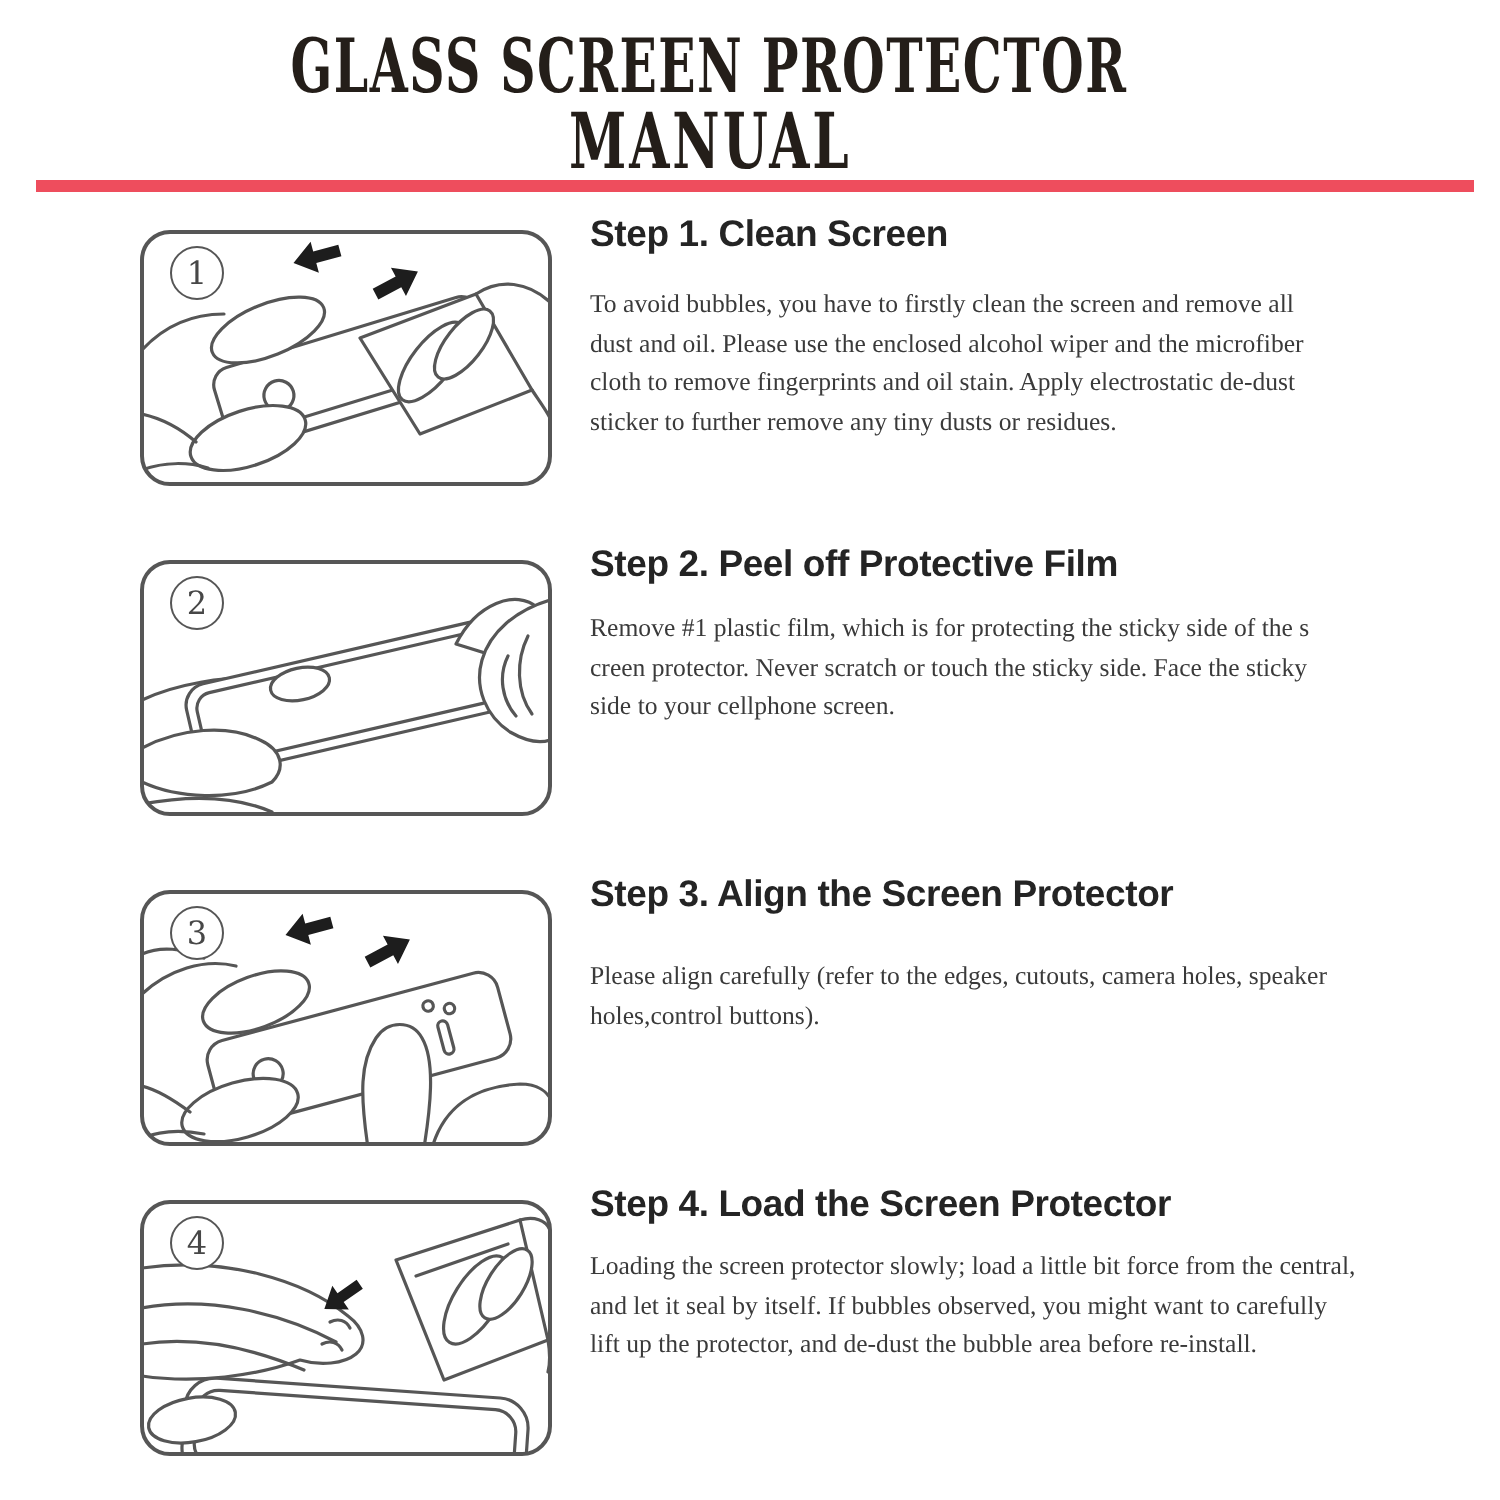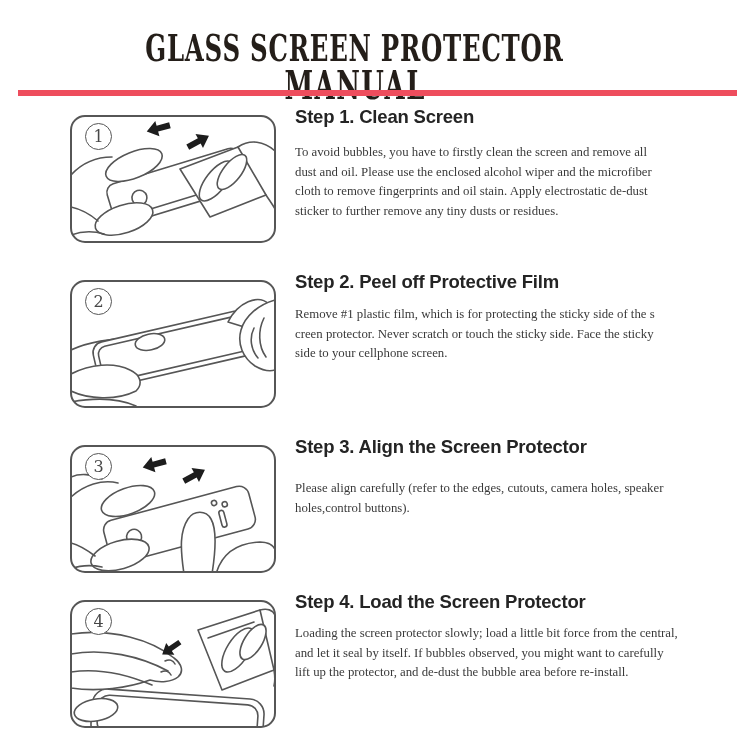--- a/index.html
+++ b/index.html
@@ -1,21 +1,21 @@
 <!DOCTYPE html>
 <html><head>
 <meta charset="utf-8">
 <style>
   * { margin:0; padding:0; box-sizing:border-box; }
   html,body { width:750px; height:750px; background:#ffffff; }
   body { font-family:"Liberation Sans", sans-serif; }
   .page { position:relative; width:750px; height:750px; overflow:hidden; background:#fff; }
 
   
-  .header { position:absolute; left:0; top:16px; width:660px; text-align:center; }
+  .header { position:absolute; left:0; top:2px; width:660px; text-align:center; }
   .title-line { display:block; font-family:"DejaVu Serif", serif; font-weight:700; color:#241e19; white-space:nowrap; }
   .title-line-1 { font-size:34px; line-height:38px; margin-top:13px; transform:scale(0.72,1.1) translateX(34px); transform-origin:center; letter-spacing:1px; }
   .title-line-2 { font-size:35px; line-height:36px; margin-top:1px; transform:scale(0.74,1.1) translateX(34px); transform-origin:center; letter-spacing:2px; }
   .divider { position:absolute; left:18px; top:90px; width:719px; height:6px; background:#ee4d5d; }
 
   
   .step { position:absolute; left:68px; width:680px; height:150px; }
   .step-1 { top:106px; } .step-2 { top:271px; } .step-3 { top:436px; } .step-4 { top:591px; }
   .illus-wrap { position:absolute; left:0; top:7px; width:210px; height:132px; }
   .illus-wrap svg { display:block; width:210px; height:132px; }

